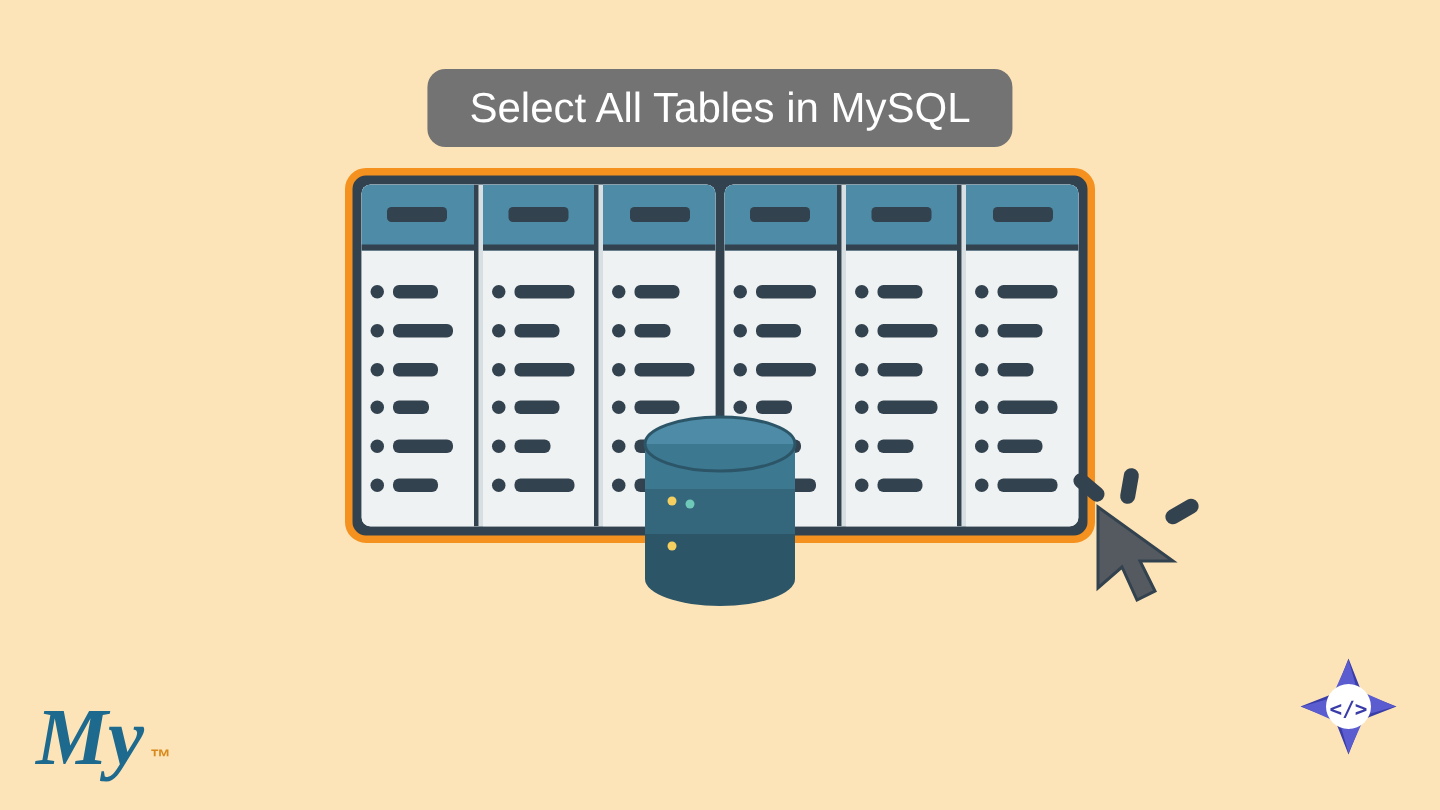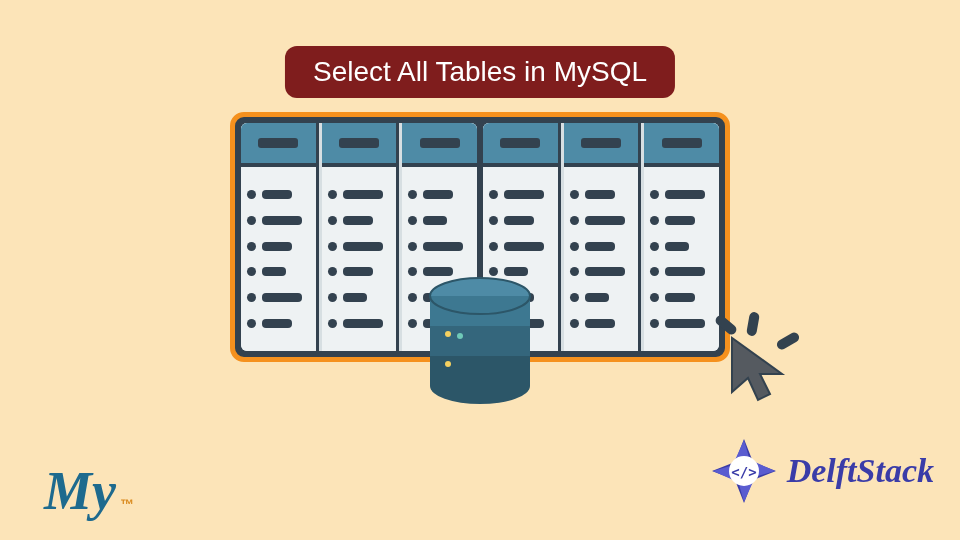--- a/index.html
+++ b/index.html
@@ -9,21 +9,21 @@
     background: #fce4b8;
     font-family: "Comic Sans MS", "Segoe UI", sans-serif;
     position: relative;
     overflow: hidden;
   }
   .title-badge {
     position: absolute;
     top: 46px;
     left: 50%;
     transform: translateX(-50%);
-    background: #7f1d1d;
+    background: #737373;
     color: #fff;
     font-size: 28px;
     padding: 10px 28px;
     border-radius: 12px;
     font-weight: 500;
     white-space: nowrap;
   }
   .panel {
     position: absolute;
     top: 112px;
@@ -118,21 +118,20 @@
   .spark.s1 { width: 24px; height: 10px; top: 320px; left: 714px; transform: rotate(40deg); }
   .spark.s2 { width: 10px; height: 24px; top: 312px; left: 748px; transform: rotate(10deg); }
   .spark.s3 { width: 24px; height: 10px; top: 336px; left: 776px; transform: rotate(-30deg); }
   .mysql-logo {
     position: absolute;
     left: 24px;
     bottom: 18px;
     display: flex;
     align-items: baseline;
     font-weight: 700;
-    margin-left: 20px;
   }
   .mysql-my { color: #1e6a8e; font-size: 54px; font-style: italic; font-family: Georgia, serif; }
   .mysql-sql { color: #d98a1f; font-size: 62px; font-style: italic; font-family: Georgia, serif; margin-left: 0px; }
   .mysql-tm { color: #d98a1f; font-size: 14px; margin-left: 4px; position: relative; top: 0px; }
   .delft {
     position: absolute;
     right: 26px;
     bottom: 34px;
     display: flex;
     align-items: center;
@@ -370,14 +369,13 @@
 
 <div class="delft">
   <svg width="70" height="70" viewBox="0 0 70 70">
     <g transform="translate(35,35)">
       <path d="M0,-32 L9,-9 L32,0 L9,9 L0,32 L-9,9 L-32,0 L-9,-9 Z" fill="#3a3ca8"></path>
       <path d="M22,-22 L12,-4 L22,22 L4,12 L-22,22 L-12,4 L-22,-22 L-4,-12 Z" fill="#5a5cd0" transform="rotate(45)"></path>
       <circle r="15" fill="#fff"></circle>
       <text x="0" y="6" text-anchor="middle" font-size="14" font-family="monospace" fill="#3a3ca8" font-weight="bold">&lt;/&gt;</text>
     </g>
   </svg>
-  <span class="delft-text">DelftStack</span>
 </div>
 
 </body></html>

